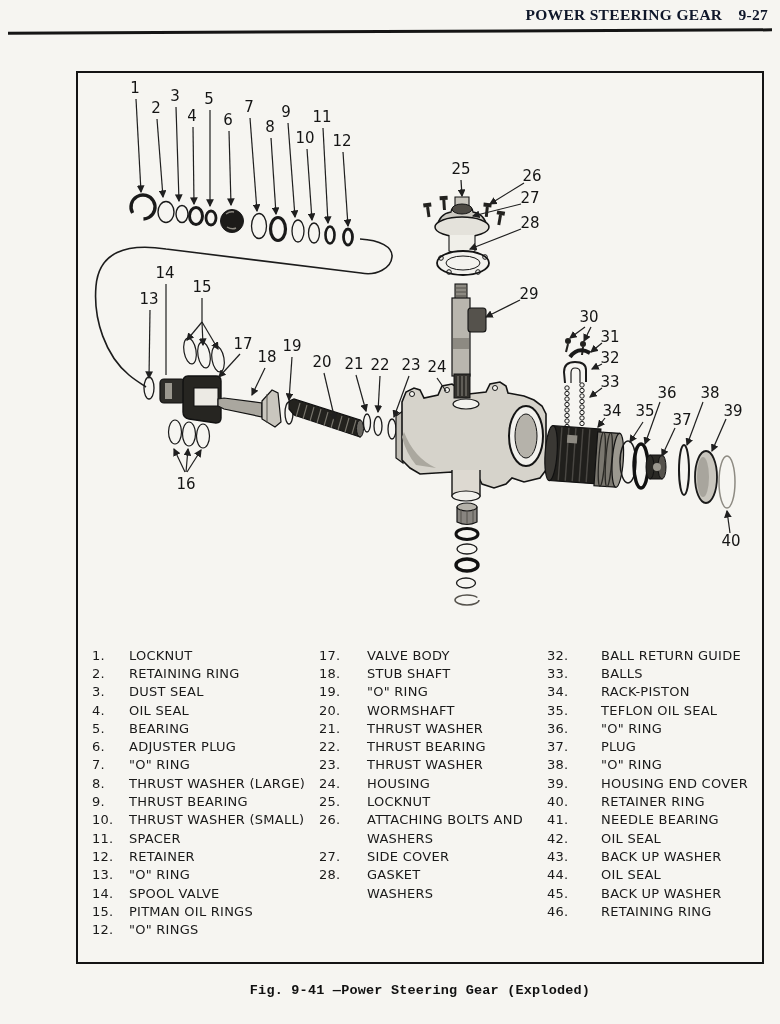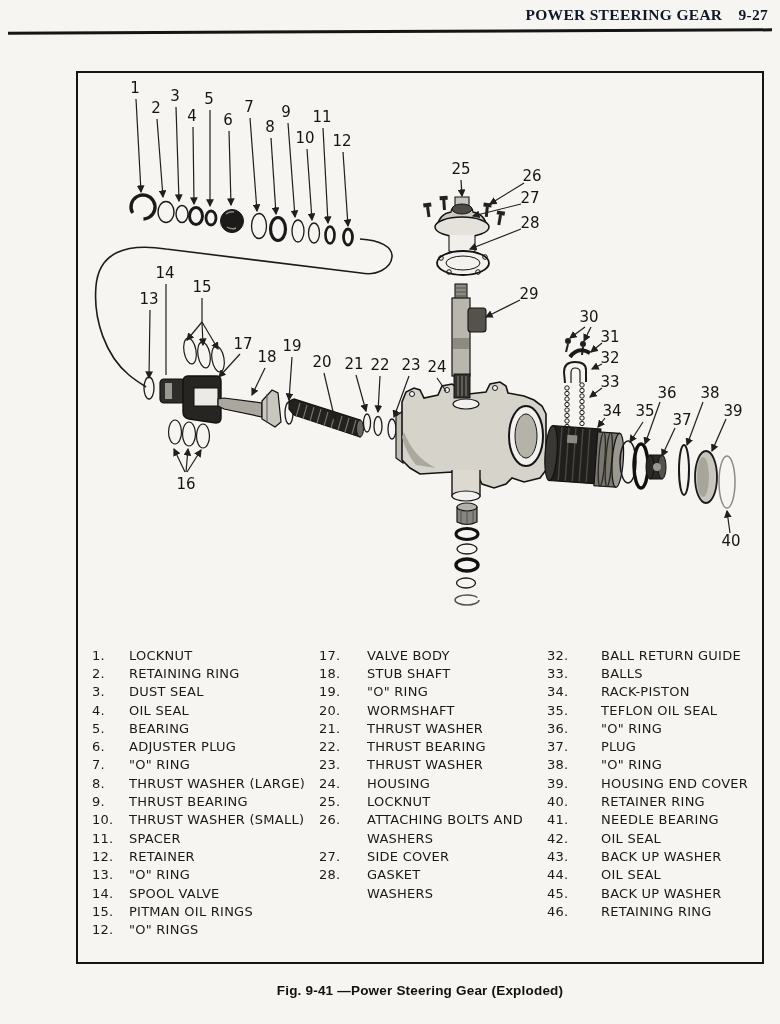--- a/index.html
+++ b/index.html
@@ -36,21 +36,21 @@
   .pcol-2{left:469px;width:214px;}
   .prow{display:flex;height:18.3px;align-items:center;}
   .pnum,.plabel{
     font-size:13px;letter-spacing:.25px;color:#1a1a1a;white-space:nowrap;
   }
   .pcol-0 .pnum{width:37px;}
   .pcol-1 .pnum{width:48px;}
   .pcol-2 .pnum{width:54px;}
   .caption{
     position:absolute;left:76px;top:983px;width:688px;text-align:center;
-    font-family:Liberation Sans, sans-serif;font-weight:bold;font-size:13.5px;
+    font-family:Liberation Mono, monospace;font-weight:bold;font-size:13.5px;
     letter-spacing:.2px;color:#111;
   }
 </style>
 </head>
 <body>
 
 <div class="header">
   <span>POWER STEERING GEAR</span><span class="pagenum">9-27</span>
 </div>
 <div class="hrule"></div>

